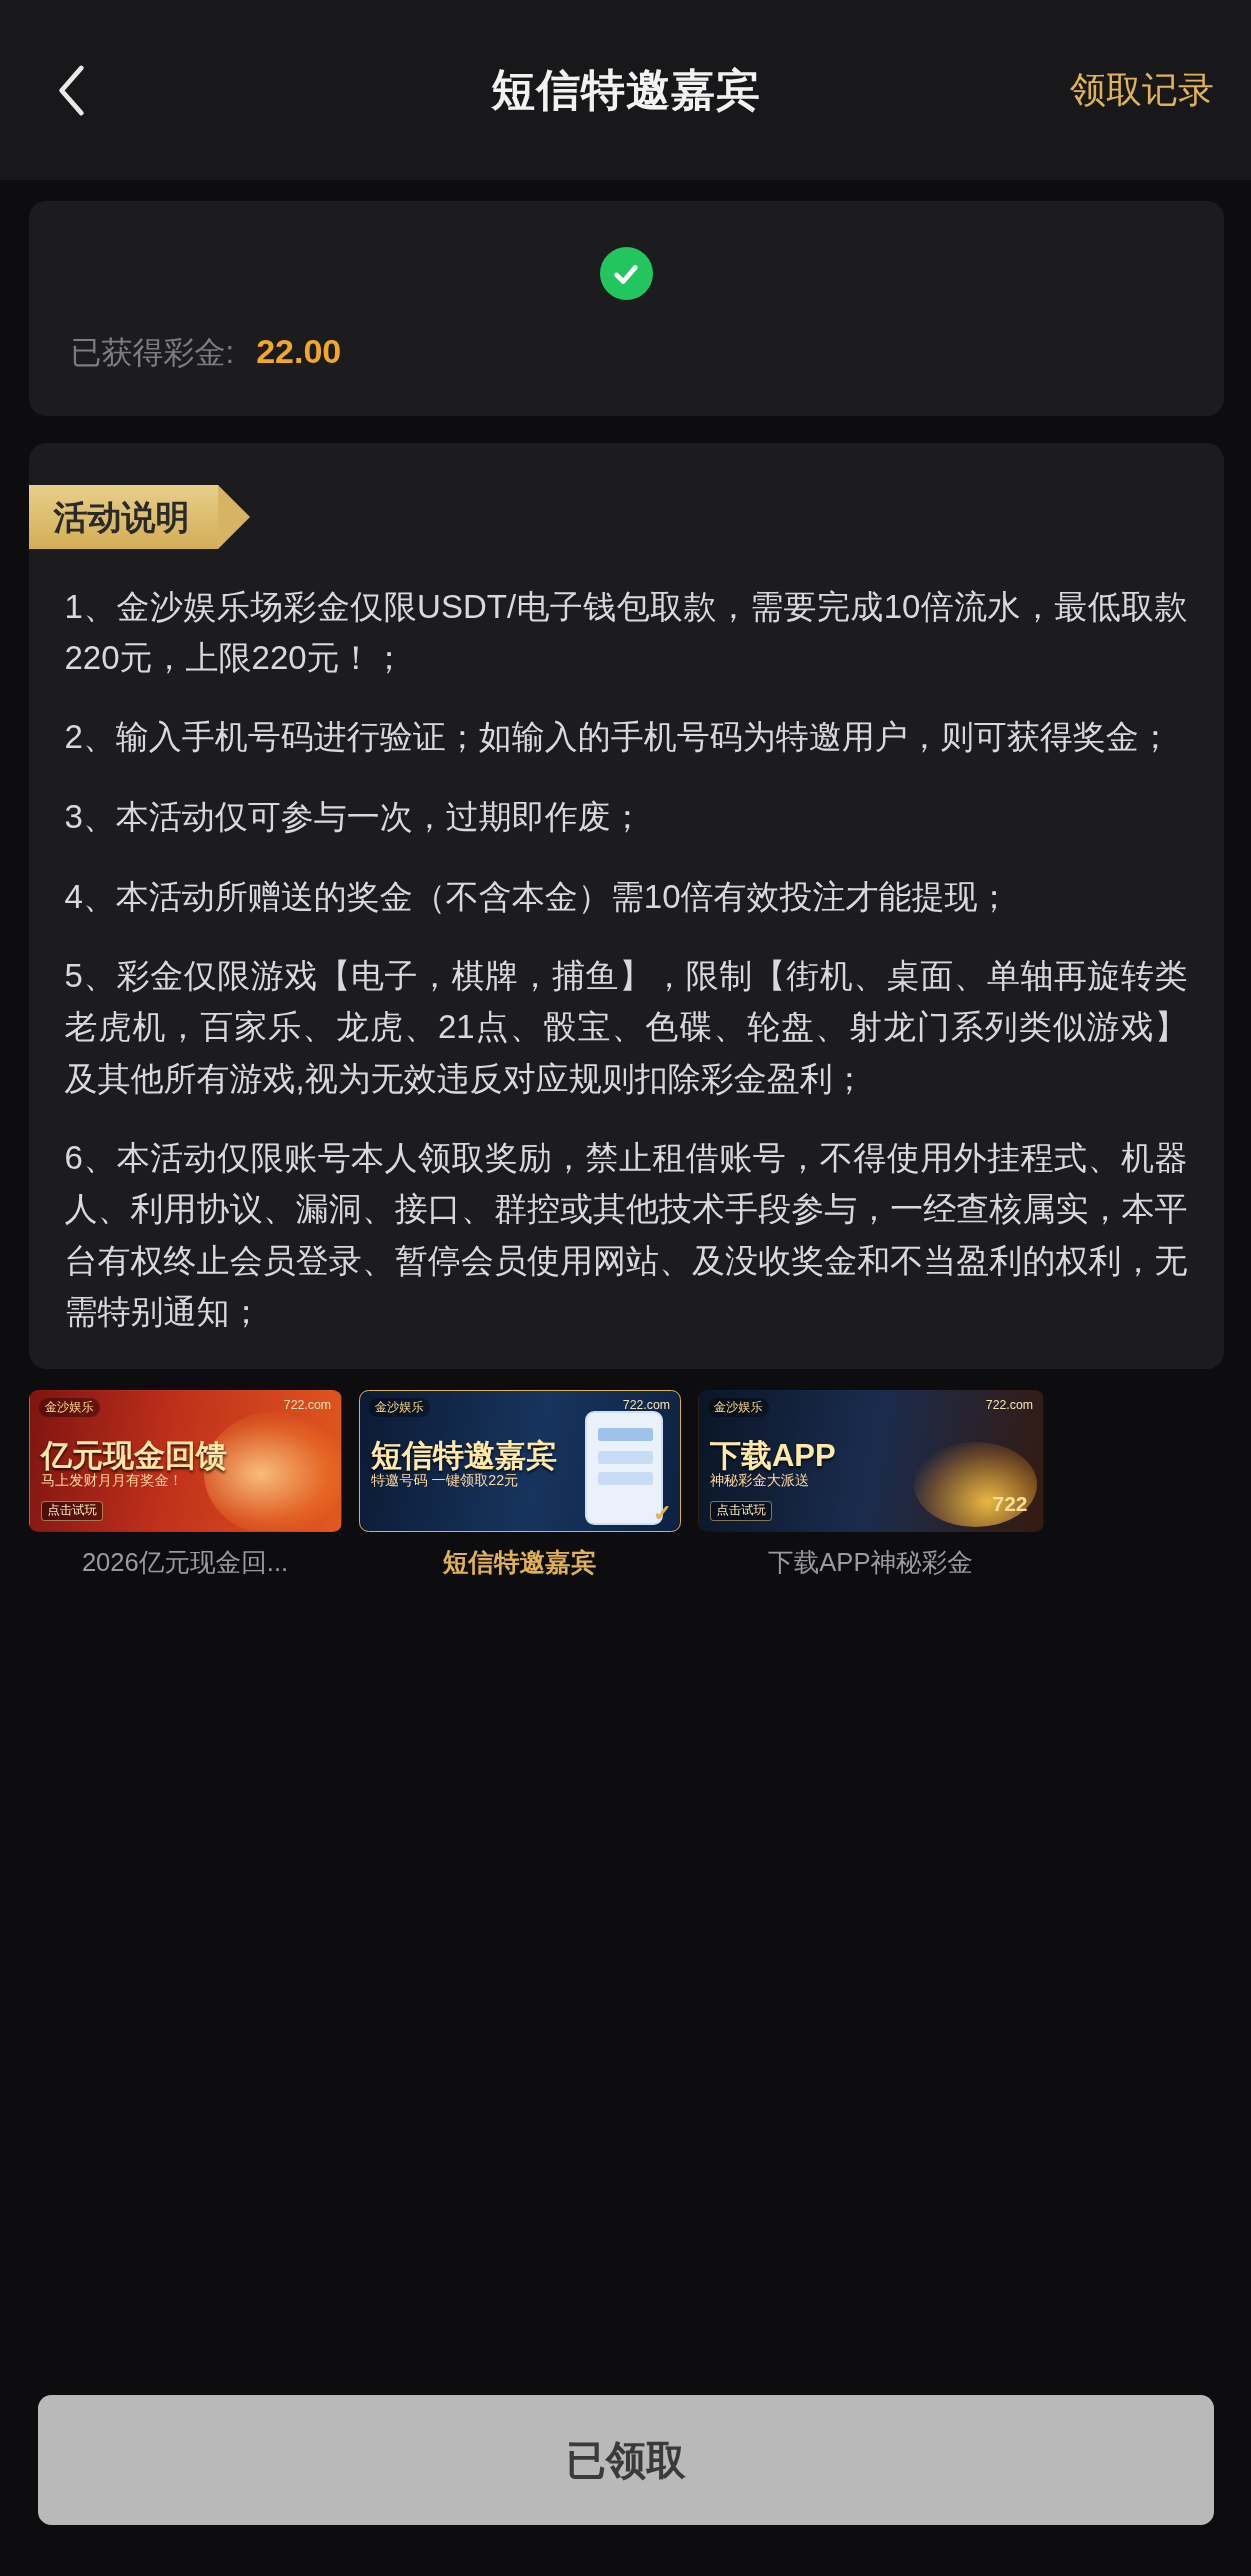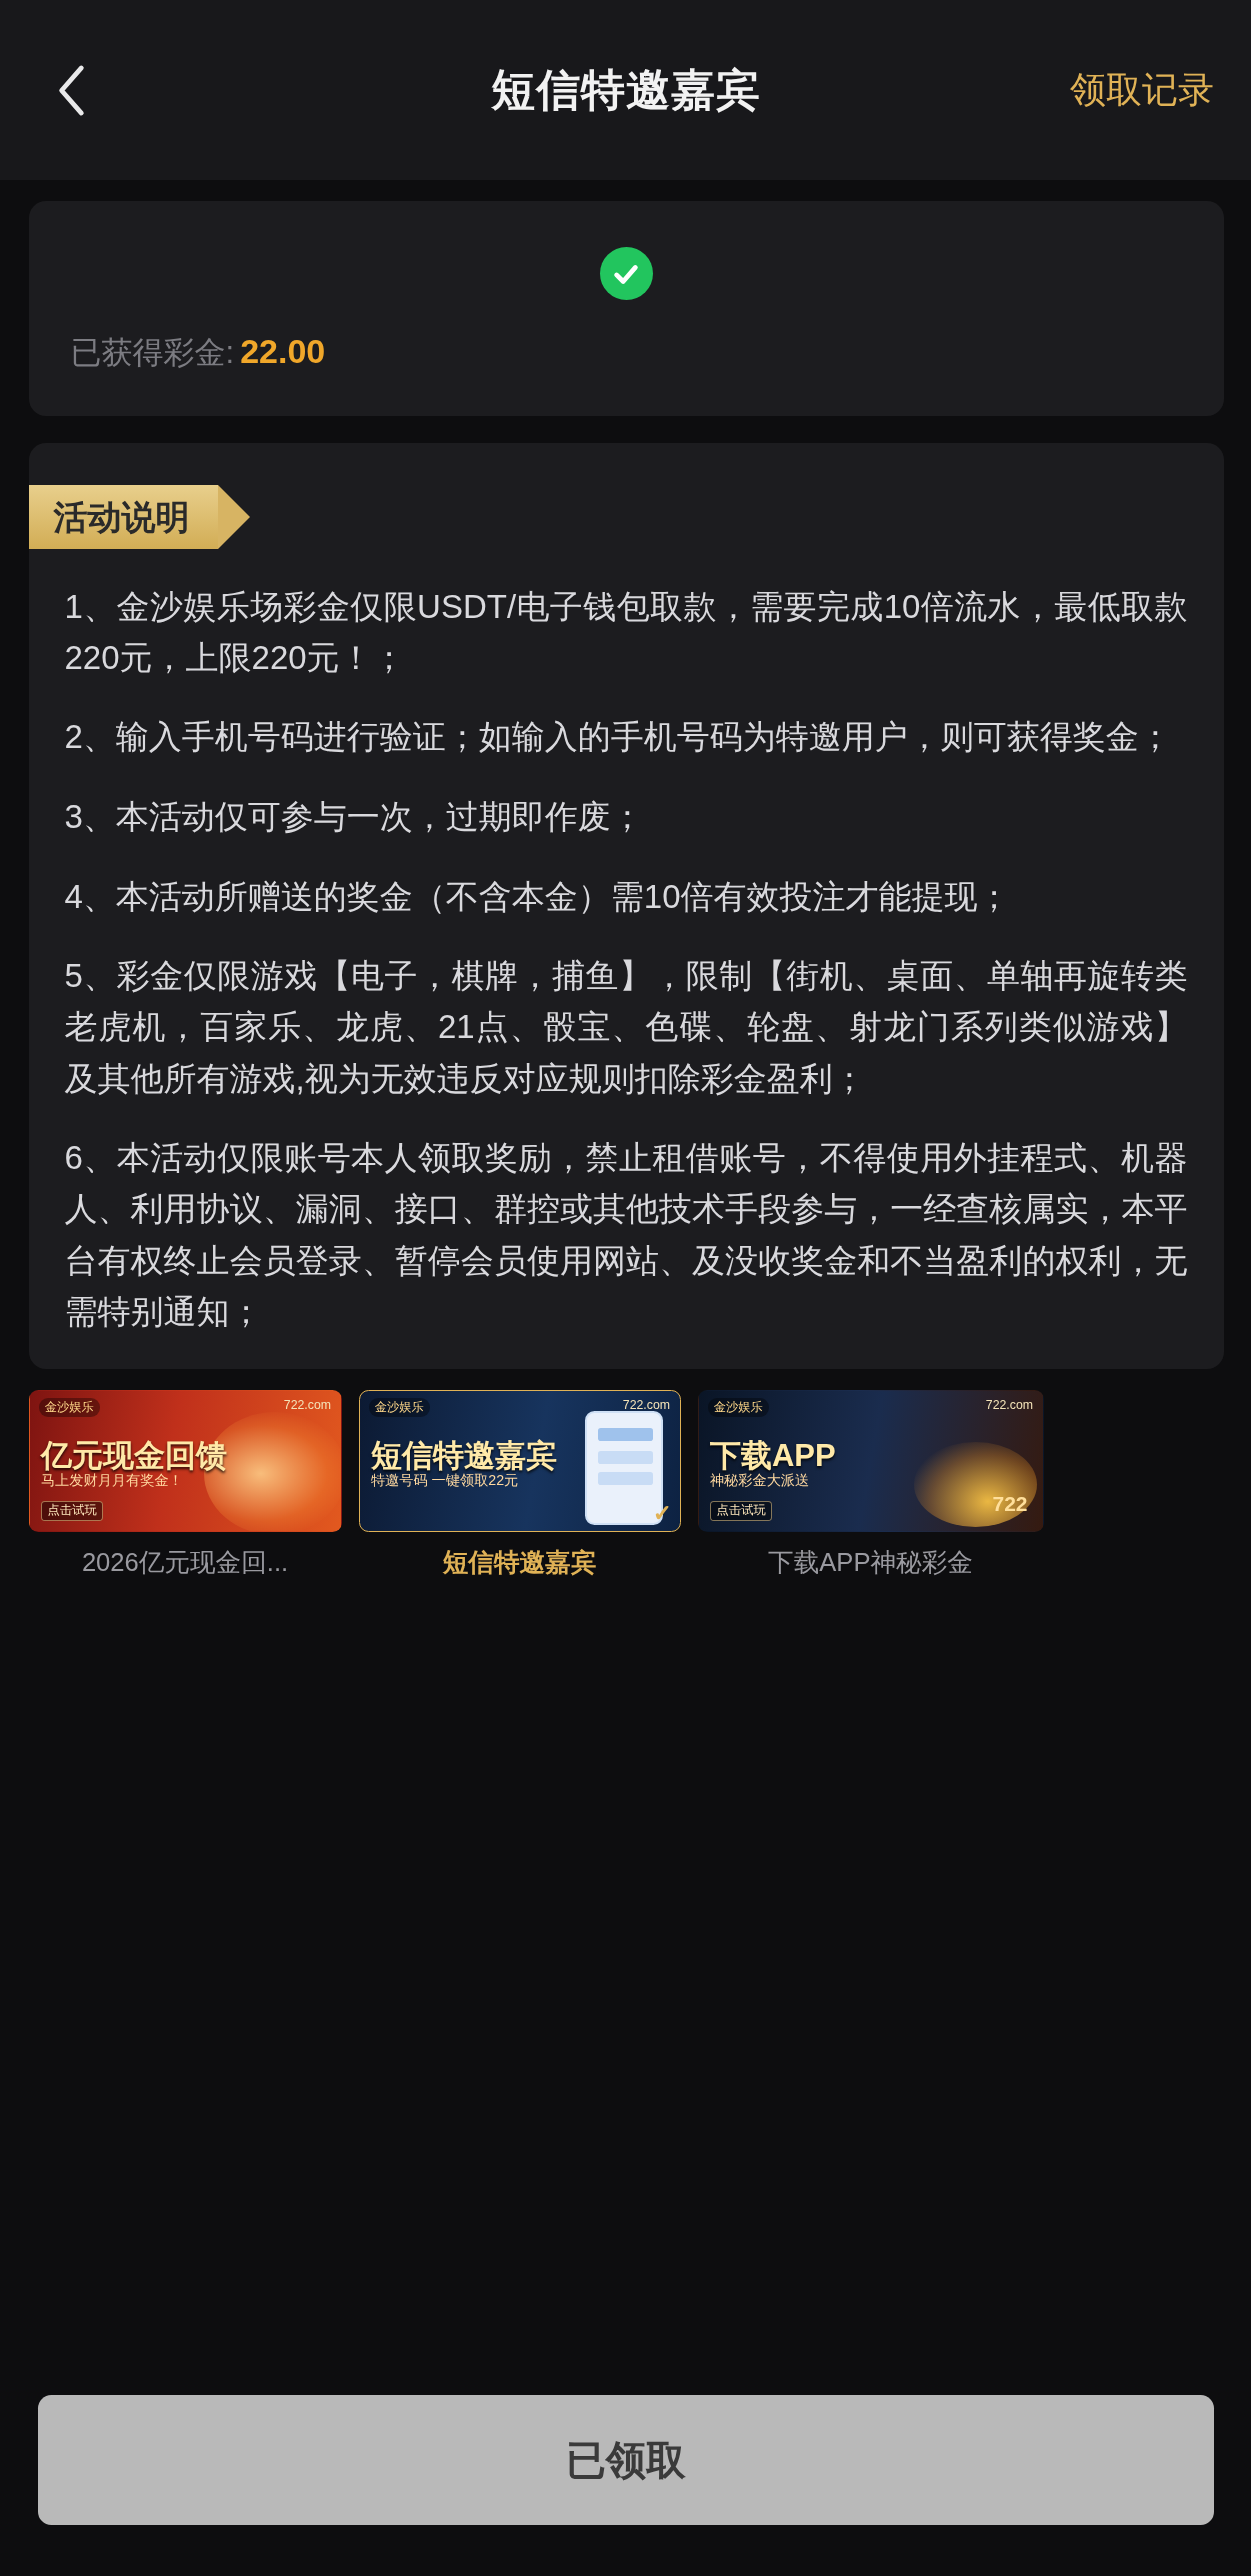--- a/index.html
+++ b/index.html
@@ -91,21 +91,21 @@
   .check-circle svg { display: block; }
   .success-text {
     color: #ffffff;
     font-size: 38px;
     font-weight: 700;
   }
   .amount-row {
     margin-top: 32px;
     display: flex;
     align-items: baseline;
-    gap: 6px;
+    gap: 22px;
   }
   .amount-label {
     color: #7c7c82;
     font-size: 31px;
   }
   .amount-value {
     color: #f0a72a;
     font-size: 34px;
     font-weight: 700;
   }

